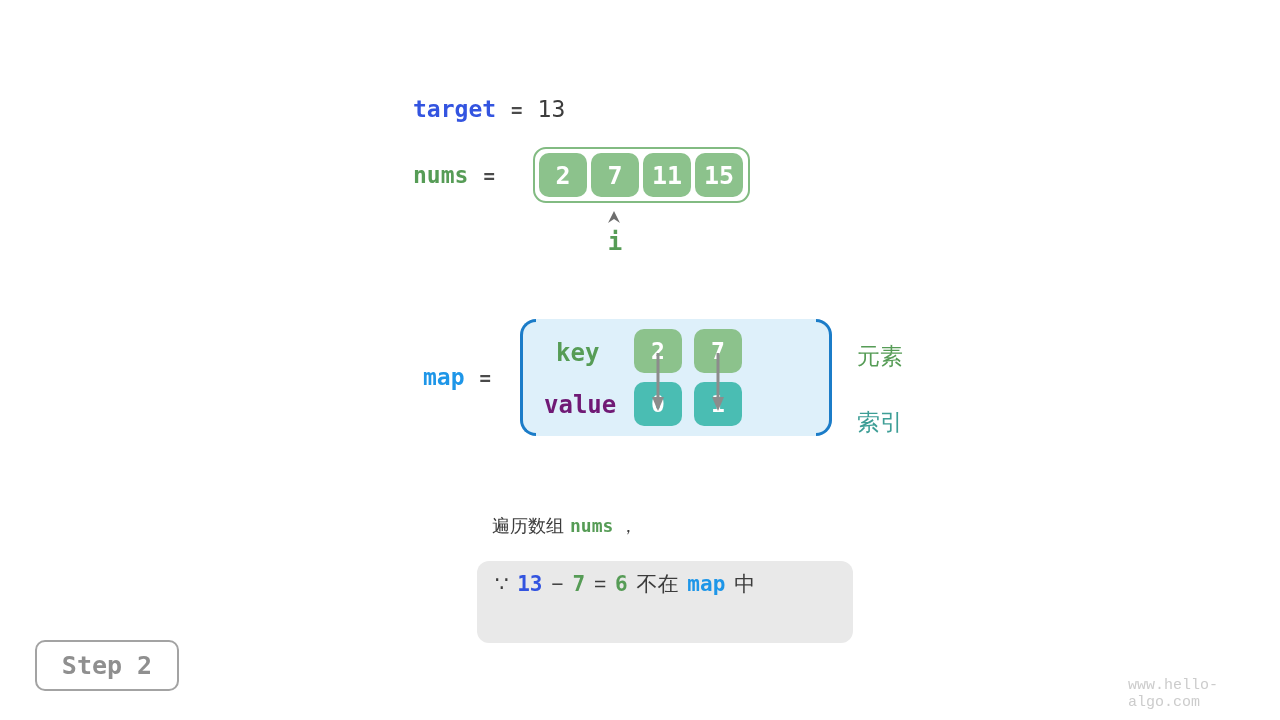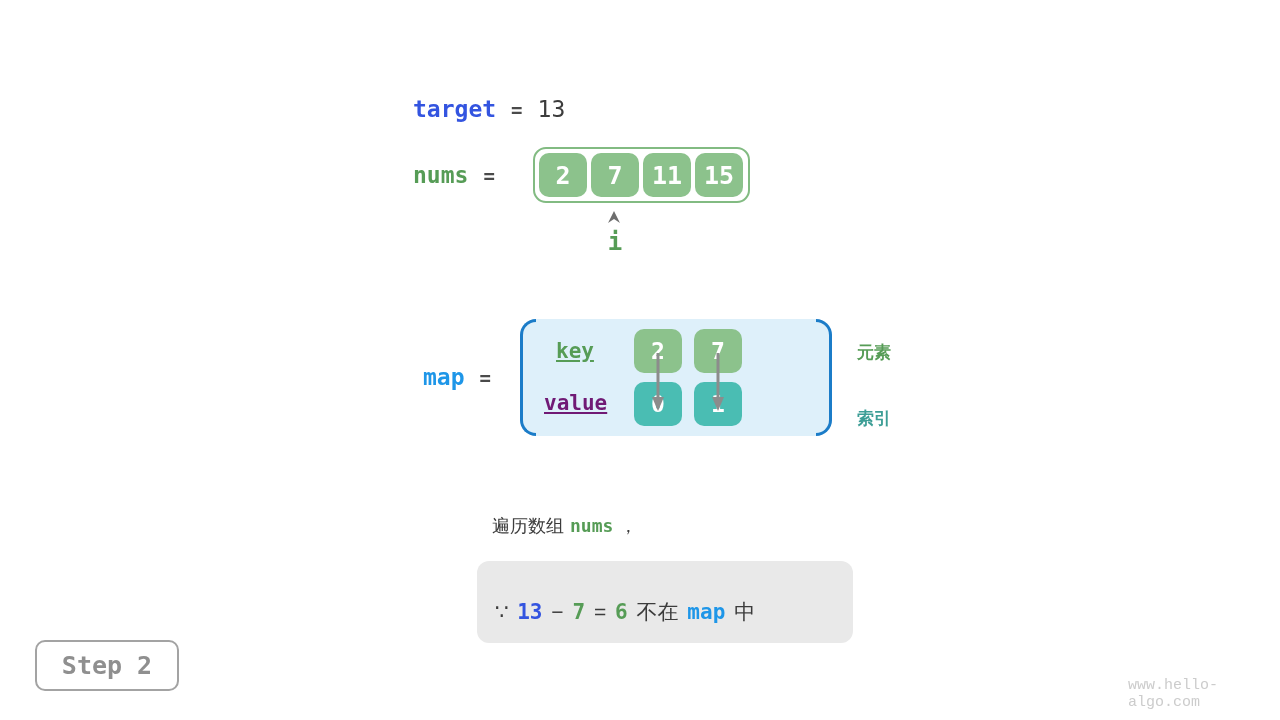--- a/index.html
+++ b/index.html
@@ -59,21 +59,21 @@
     width: 312px; height: 117px;
     background: #def0fa;
     border-radius: 18px;
   }
   .bracket { position: absolute; top: 0; bottom: 0; width: 16px; }
   .bracket-left  { left: 0;  border: 3px solid #1b7cc8; border-right: none; border-radius: 18px 0 0 18px; }
   .bracket-right { right: 0; border: 3px solid #1b7cc8; border-left: none;  border-radius: 0 18px 18px 0; }
   .map-row-label {
     position: absolute;
     font-family: "DejaVu Sans Mono", monospace;
-    font-weight: bold; font-size: 21px; text-decoration: underline;
+    font-weight: bold; font-size: 24px;
   }
   .key-label   { left: 36px; top: 20px;  color: #569c56; }
   .value-label { left: 24px; top: 72px;  color: #701a75; }
   .map-cell {
     position: absolute;
     width: 48px; height: 44px;
     border-radius: 10px;
     color: #ffffff;
     font-family: "DejaVu Sans Mono", monospace;
     font-weight: bold; font-size: 23px;
@@ -82,40 +82,40 @@
   .cell-green { background: #8cc28c; }
   .cell-teal  { background: #4abdb3; }
   .kcell-0 { left: 114px; top: 10px; }
   .kcell-1 { left: 174px; top: 10px; }
   .vcell-0 { left: 114px; top: 63px; }
   .vcell-1 { left: 174px; top: 63px; }
   .map-arrow-0 { position: absolute; left: 131px; top: 34px; }
   .map-arrow-1 { position: absolute; left: 191px; top: 34px; }
 
   
-  .side-label { font-weight: bold; font-size: 17px; }
+  .side-label { font-weight: normal; font-size: 23px; }
   .side-element { left: 857px; top: 341px; color: #569c56; }
   .side-index   { left: 857px; top: 391px; color: #3d9e96; margin-top: 16px; }
 
   
   .caption { left: 492px; top: 514px; font-size: 18px; white-space: pre; color: #3c3c3c; }
   .caption .code {
     font-family: "DejaVu Sans Mono", monospace;
     font-weight: bold; color: #569c56; margin: 0 6px;
   }
 
   
   .note-box {
     left: 477px; top: 561px;
     width: 376px; height: 82px;
     background: #e9e9e9;
     border-radius: 12px;
     padding: 5px 0 0 18px;
   }
-  .note-line { font-size: 21px; line-height: 36px; white-space: pre; color: #3c3c3c; margin-top: 28px; }
+  .note-line { font-size: 21px; line-height: 36px; white-space: pre; color: #3c3c3c; }
   .t-dark  { color: #3c3c3c; }
   .t-blue  { font-family: "DejaVu Sans Mono", monospace; font-weight: bold; color: #3354e0; margin: 0 3px; }
   .t-green { font-family: "DejaVu Sans Mono", monospace; font-weight: bold; color: #569c56; margin: 0 3px; }
   .t-lblue { font-family: "DejaVu Sans Mono", monospace; font-weight: bold; color: #1e96e8; margin: 0 3px; }
 
   
   .step-badge {
     left: 35px; top: 640px;
     width: 144px; height: 51px;
     border: 2px solid #a3a3a3;

